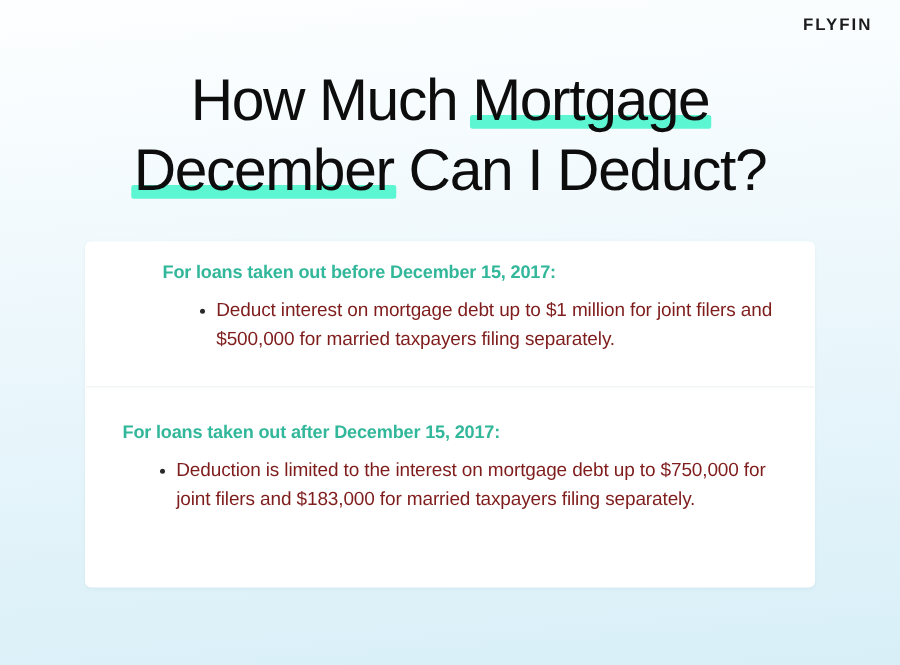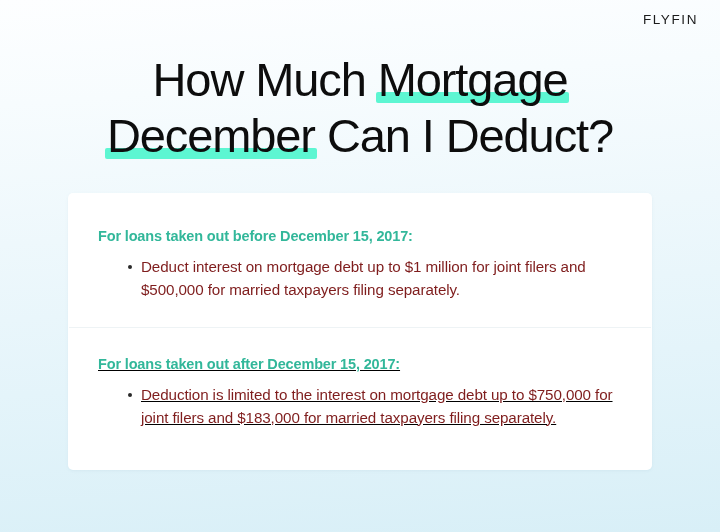--- a/index.html
+++ b/index.html
@@ -27,21 +27,21 @@
                 #d8eff7 100%);
     overflow: hidden;
   }
 
   
   .brand {
     position: absolute;
     top: 13px;
     right: 22px;
     font-size: 13.5px;
-    font-weight: 400;
+    font-weight: 700;
     letter-spacing: 1.6px;
     color: #1b1b1b;
     line-height: 1;
     font-family: "Liberation Sans", sans-serif;
   }
 
   
   .title-block {
     position: absolute;
     top: 52px;
@@ -84,22 +84,22 @@
     background: #ffffff;
     border-radius: 5px;
     box-sizing: border-box;
     box-shadow: 0 1px 3px rgba(120,160,180,0.10);
   }
 
   .section {
     box-sizing: border-box;
     padding: 0 30px;
   }
-  .section-1 { padding-top: 33px; padding-bottom: 26px; }
-  .section-2 { padding-top: 26px; text-decoration: underline; }
+  .section-1 { padding-top: 15px; padding-bottom: 26px; margin-left: 32px; }
+  .section-2 { padding-top: 26px; }
 
   .divider {
     height: 1px;
     background: #eef3f5;
     margin: 0 1px;
   }
 
   .section-heading {
     font-size: 14.5px;
     font-weight: 700;

